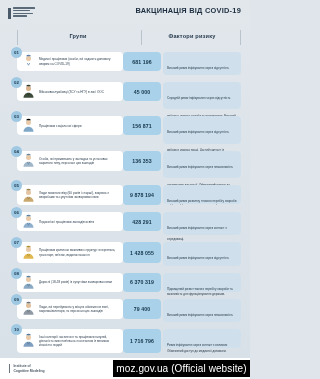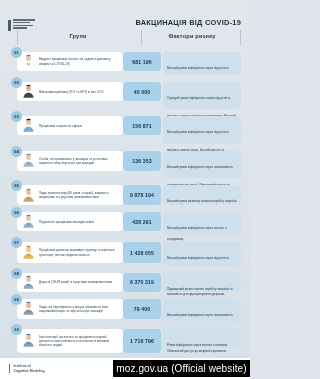--- a/index.html
+++ b/index.html
@@ -9,21 +9,21 @@
     font-family:"Liberation Sans",sans-serif;
     overflow:hidden;
     position:relative;
   }
   .sheet{
     position:absolute;left:0;top:0;width:250px;height:358px;
     background:linear-gradient(180deg,#e2e7ec 0%,#dde4ea 40%,#d9e1e8 100%);
   }
   
   .hdr{
-    position:absolute;left:0;top:12px;width:250px;height:26px;
+    position:absolute;left:0;top:0;width:250px;height:26px;
   }
   .logo{
     position:absolute;left:8px;top:7px;
     display:flex;align-items:flex-start;gap:2px;
   }
   .logo-mark{
     width:3px;height:11px;background:#4a5a68;margin-top:1px;
   }
   .logo-lines{display:flex;flex-direction:column;gap:1.2px;}
   .logo-lines i{

